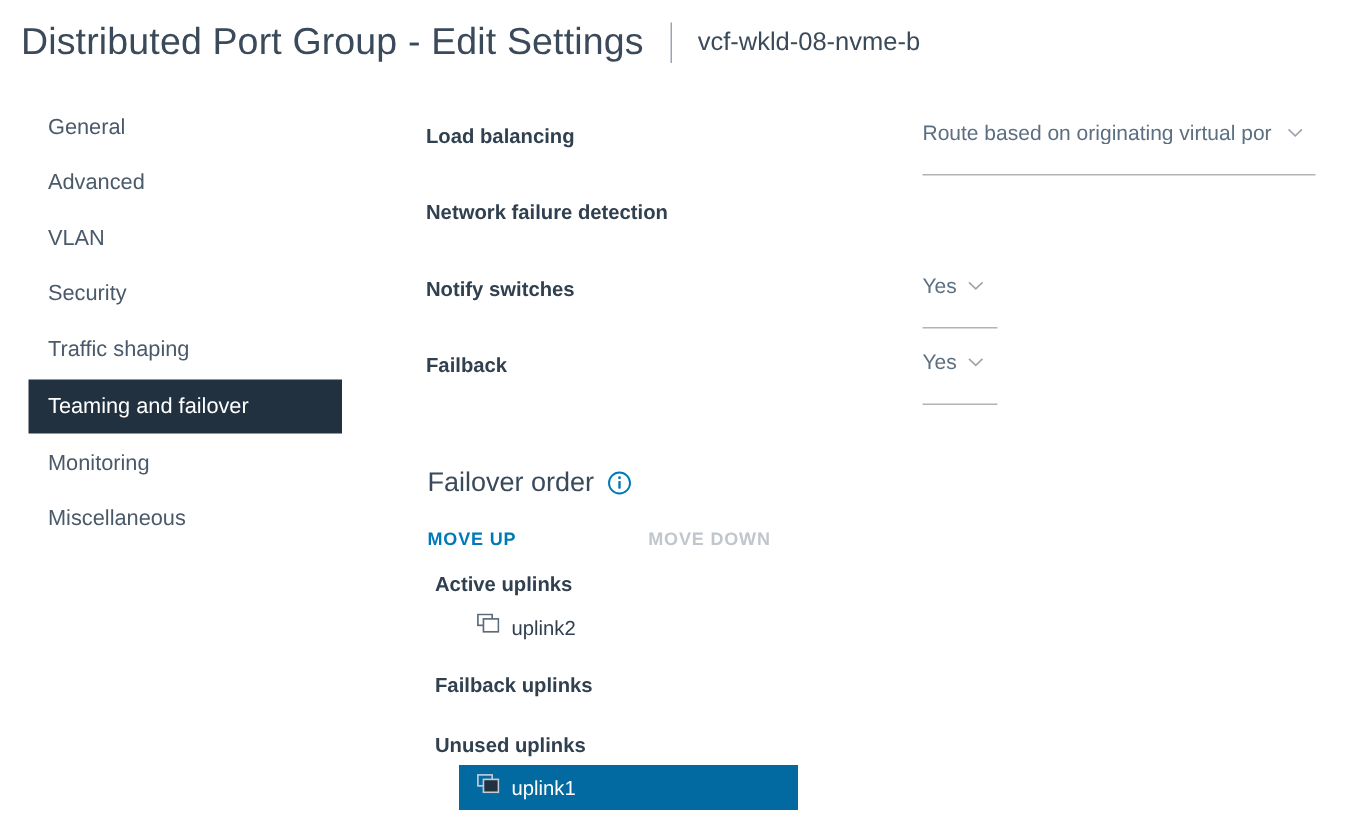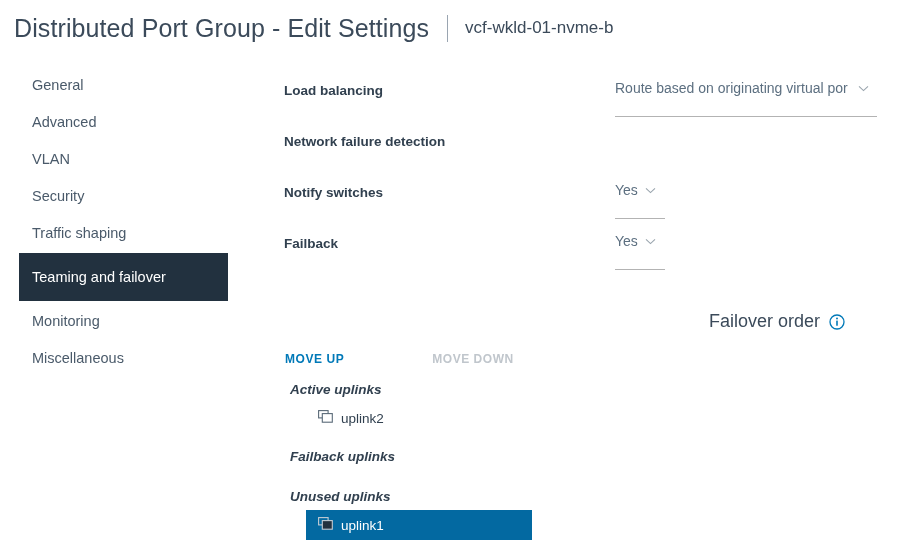--- a/index.html
+++ b/index.html
@@ -66,21 +66,21 @@
     cursor: pointer;
     white-space: nowrap;
     margin-bottom: 3px;
   }
   .nav-item.selected {
     background: #22313f;
     color: #ffffff;
     margin-left: 19px;
     padding-left: 13px;
     width: 209px;
-    height: 48px;
+    height: 36px;
   }
 
   
   .form-area {
     position: absolute;
     left: 284px; top: 80px;
     width: 600px;
   }
   .form-row {
     position: relative;
@@ -129,21 +129,20 @@
   
   .failover {
     position: absolute;
     left: 285px; top: 309px;
     width: 560px;
   }
   .fo-head {
     display: flex;
     align-items: center;
     height: 24px;
-    justify-content: flex-end;
   }
   .fo-title {
     font-size: 18px;
     font-weight: 400;
     color: #3b4a5a;
   }
   .info-icon {
     margin-left: 9px;
     position: relative;
     top: 1px;
@@ -175,21 +174,20 @@
   .move-gap { width: 26px; }
 
   .uplink-group { margin-top: 13px; }
   .group-title {
     font-size: 13.5px;
     font-weight: bold;
     color: #31404f;
     height: 21px;
     line-height: 21px;
     padding-left: 5px;
-    font-style: italic;
   }
   .uplink-row {
     display: flex;
     align-items: center;
     height: 30px;
     margin-top: 3px;
     margin-left: 21px;
     width: 226px;
     padding-left: 12px;
     cursor: pointer;
@@ -209,21 +207,21 @@
   .group-spacer { height: 6px; }
 </style>
 </head>
 <body>
 
 <div id="app">
 
   <div class="header">
     <div class="page-title">Distributed Port Group - Edit Settings</div>
     <div class="title-sep"></div>
-    <div class="page-subtitle">vcf-wkld-01-nvme-b</div>
+    <div class="page-subtitle">vcf-wkld-08-nvme-b</div>
   </div>
 
   <div class="sidebar">
     <div class="nav-item">General</div>
     <div class="nav-item">Advanced</div>
     <div class="nav-item">VLAN</div>
     <div class="nav-item">Security</div>
     <div class="nav-item">Traffic shaping</div>
     <div class="nav-item selected">Teaming and failover</div>
     <div class="nav-item">Monitoring</div>

